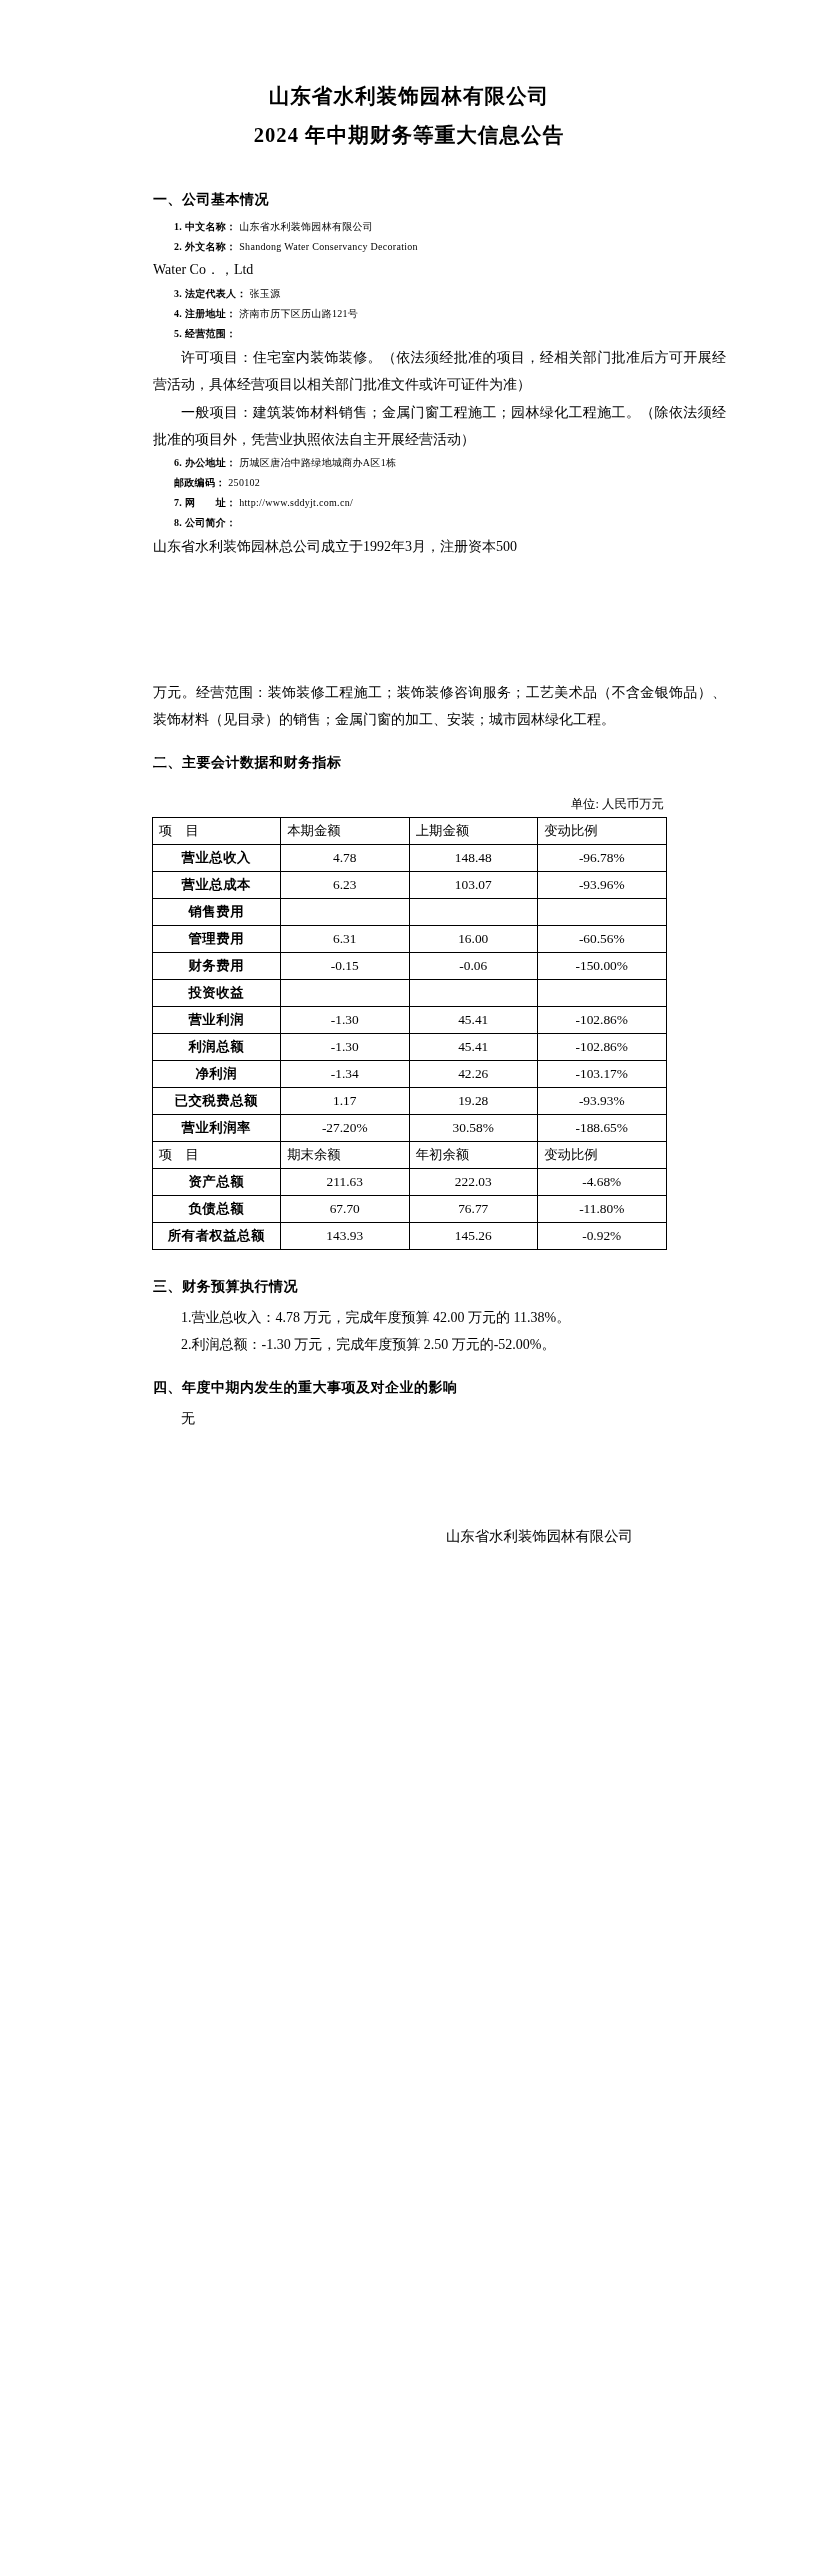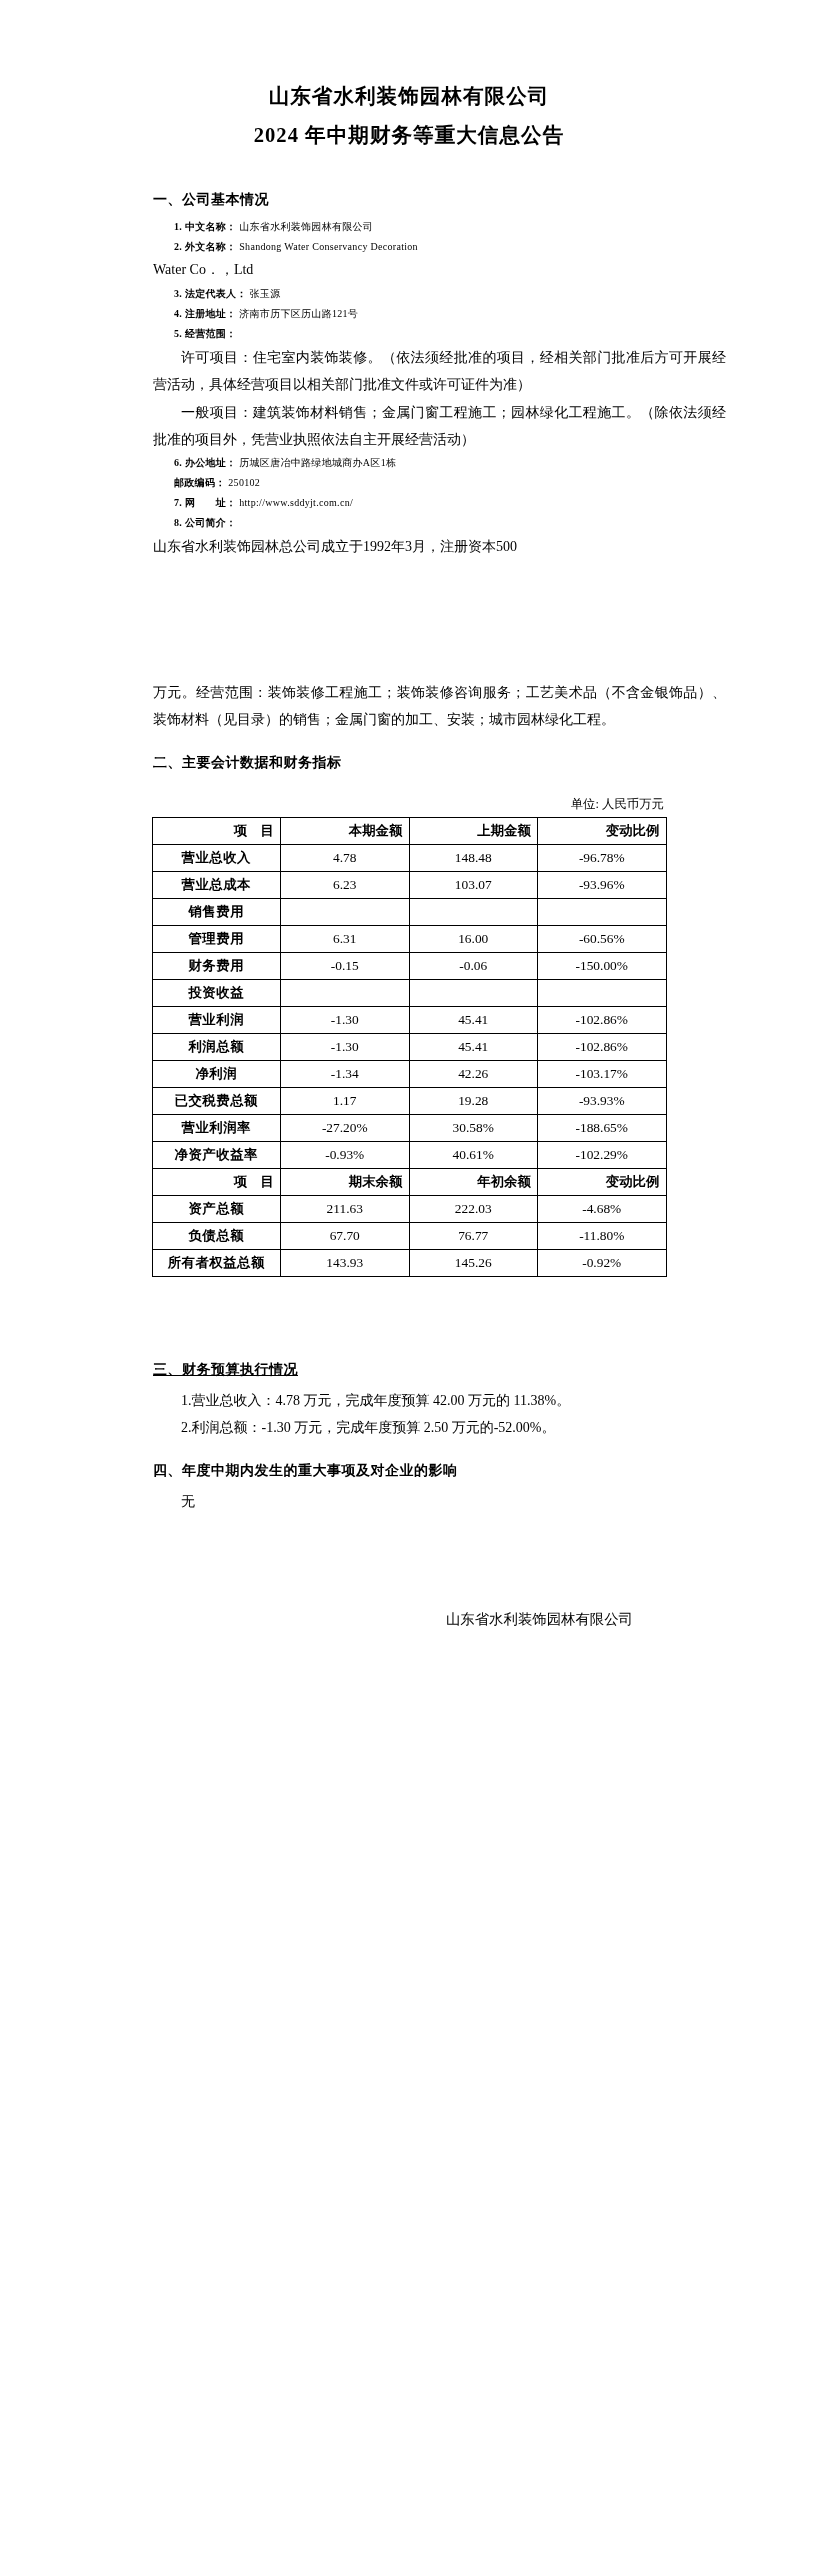--- a/index.html
+++ b/index.html
@@ -89,35 +89,34 @@
     table-layout: fixed;
   }
   table.fin th, table.fin td {
     border: 0.5px solid #000000;
     height: 27px;
     font-size: 13.4px;
     padding: 1px 6.2px;
     box-sizing: border-box;
   }
   table.fin th {
-    font-weight: bold;
-    text-align: right;
+    font-weight: normal;
+    text-align: left;
   }
   table.fin td.label {
     font-weight: bold;
     text-align: center;
     letter-spacing: 0.5px;
   }
   table.fin td.num {
     text-align: center;
     font-family: "Liberation Serif", "DejaVu Serif", serif;
   }
   .sec3 {
-    margin-top: 84px;
-    text-decoration: underline;
+    margin-top: 28px;
   }
   .sign-block {
     margin-top: 88px;
     padding-right: 93px;
     text-align: right;
     font-size: 14.4px;
     line-height: 2.2;
   }
   .sign-line2 {
     padding-right: 20.6px;
@@ -267,26 +266,20 @@
           <td class="num">1.17</td>
           <td class="num">19.28</td>
           <td class="num">-93.93%</td>
         </tr>
         <tr>
           <td class="label">营业利润率</td>
           <td class="num">-27.20%</td>
           <td class="num">30.58%</td>
           <td class="num">-188.65%</td>
         </tr>
-        <tr>
-          <td class="label">净资产收益率</td>
-          <td class="num">-0.93%</td>
-          <td class="num">40.61%</td>
-          <td class="num">-102.29%</td>
-        </tr>
 
         <tr>
           <th>项　目</th>
           <th>期末余额</th>
           <th>年初余额</th>
           <th>变动比例</th>
         </tr>
         <tr>
           <td class="label">资产总额</td>
           <td class="num">211.63</td>

